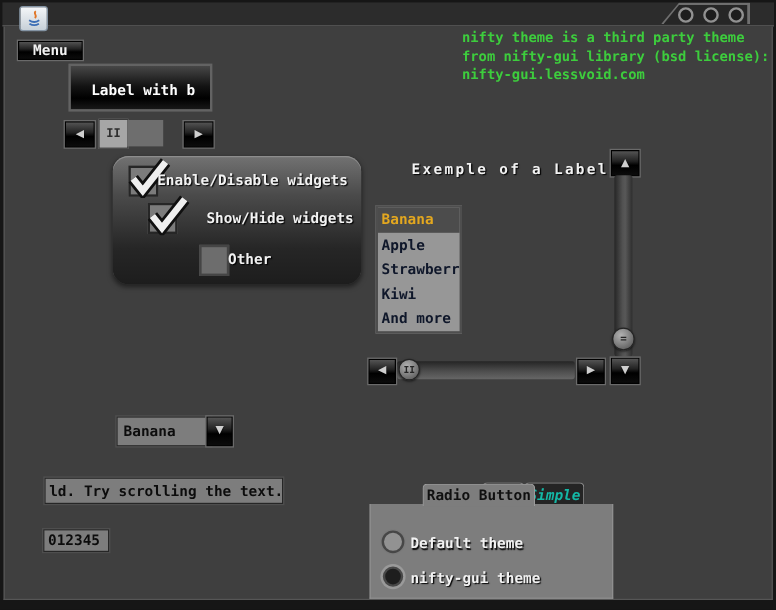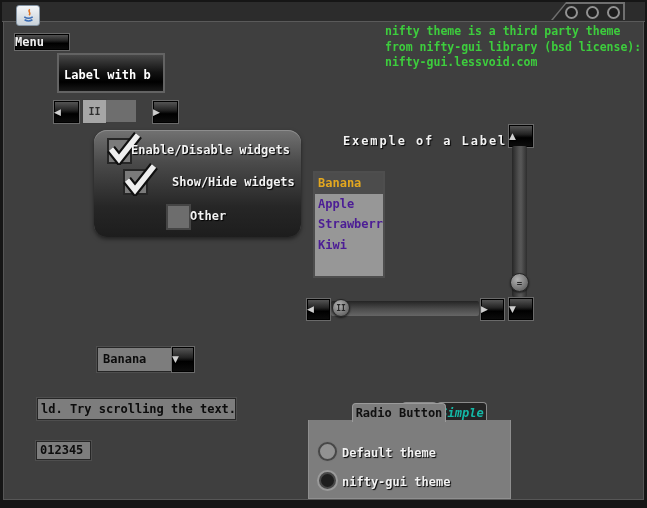--- a/index.html
+++ b/index.html
@@ -16,36 +16,36 @@
               display:flex;align-items:center;justify-content:center;}
   #win-controls{position:absolute;left:551px;top:2px;width:74px;height:18px;background:#6f6f6f;
                 clip-path:polygon(15px 0,100% 0,100% 100%,0 100%);}
   #win-controls-inner{position:absolute;left:2px;top:2px;right:2px;bottom:0;background:#262626;
                 clip-path:polygon(13px 0,100% 0,100% 100%,0 100%);
                 display:flex;align-items:center;justify-content:center;gap:8px;padding-left:8px;}
   .win-circle{width:9px;height:9px;border-radius:50%;background:#1d1d1d;border:2px solid #919191;}
   
   .btn-dark{background:linear-gradient(180deg,#5a5a5a,#232323 42%,#000 58%,#0d0d0d);
             border:1px solid #6a6a6a;box-shadow:inset 0 0 0 1px #000;color:#f2f2f2;
-            display:flex;align-items:center;}
+            display:flex;align-items:center;justify-content:center;}
   .glyph{font-family:"DejaVu Sans",sans-serif;font-size:9px;color:#cfcfcf;text-shadow:0 1px 1px #000;line-height:1;}
   
   .green-line{color:#3dcd3d;font:bold 11.5px "DejaVu Sans Mono",monospace;line-height:15.5px;white-space:nowrap;}
   .white-label{color:#f2f2f2;text-shadow:1px 1px 1px #000;white-space:nowrap;}
   
   #cb-panel{position:absolute;left:94px;top:130px;width:207px;height:107px;border-radius:13px;
             background:linear-gradient(180deg,#727272,#4b4b4b 30%,#262626 72%,#1d1d1d);
             box-shadow:inset 0 1px 0 #8d8d8d,0 2px 4px rgba(0,0,0,.5);}
   .cb-box{position:absolute;width:21px;height:22px;background:#7b7b7b;border:2px solid #262626;}
   .cb-box.off{background:#6d6d6d;border-color:#454545;}
   .check-icon{position:absolute;left:-3px;top:-9px;width:36px;height:34px;pointer-events:none;}
   
   #listbox{position:absolute;left:313px;top:171px;width:68px;height:103px;background:#979797;
            border:2px solid #4e4e4e;display:flex;flex-direction:column;}
-  .list-row{height:20.6px;line-height:20.6px;padding-left:3px;color:#4c1d95;overflow:hidden;white-space:nowrap;}
+  .list-row{height:20.6px;line-height:20.6px;padding-left:3px;color:#0f172a;overflow:hidden;white-space:nowrap;}
   .list-row.selected{background:#4c4c4c;color:#e3a71f;}
   
   .track-v{background:linear-gradient(90deg,#262626,#515151 45%,#585858 60%,#2e2e2e);border-radius:2px;}
   .track-h{background:linear-gradient(180deg,#242424,#4d4d4d 55%,#666);border-radius:2px;}
   .knob{border-radius:50%;border:1px solid #242424;
         background:radial-gradient(circle at 38% 32%,#b2b2b2,#828282 48%,#555 92%);
         box-shadow:0 1px 2px rgba(0,0,0,.6);display:flex;align-items:center;justify-content:center;
         color:#262626;font:bold 9px "DejaVu Sans Mono",monospace;}
   
   .field{background:#7d7d7d;border:1px solid #262626;box-shadow:0 0 0 1px #4e4e4e;
@@ -88,21 +88,21 @@
   </div>
 
   <div style="position:absolute;left:385px;top:24px;">
     <div class="green-line">nifty theme is a third party theme</div>
     <div class="green-line">from nifty-gui library (bsd license):</div>
     <div class="green-line">nifty-gui.lessvoid.com</div>
   </div>
 
   <div class="mono" style="position:absolute;left:57px;top:53px;width:99px;height:36px;
        border:2px solid #636363;background:linear-gradient(180deg,#474747,#121212 48%,#000 75%,#181818);
-       color:#fff;line-height:40px;padding-left:5px;overflow:hidden;white-space:nowrap;">
+       color:#fff;line-height:40px;padding-left:17px;overflow:hidden;white-space:nowrap;">
     <span>Label with b</span>
   </div>
 
   <div class="btn-dark" style="position:absolute;left:53px;top:100px;width:25px;height:22px;">
     <span class="glyph">◀</span>
   </div>
   <div class="mono" style="position:absolute;left:82px;top:99px;width:23px;height:23px;background:#a6a6a6;
        border:1px solid #3c3c3c;display:flex;align-items:center;justify-content:center;
        color:#2e2e2e;font-size:10px;">
     <span>II</span>
@@ -133,20 +133,21 @@
     <div class="mono white-label" style="position:absolute;left:96px;top:79px;">Other</div>
   </div>
 
   <div class="mono white-label" style="position:absolute;left:343px;top:134px;letter-spacing:1.9px;">Exemple of a Label</div>
 
   <div id="listbox">
     <div class="list-row mono selected">Banana</div>
     <div class="list-row mono">Apple</div>
     <div class="list-row mono">Strawberry</div>
     <div class="list-row mono">Kiwi</div>
+    <div class="list-row mono">And more</div>
   </div>
 
   <div class="btn-dark" style="position:absolute;left:508px;top:124px;width:24px;height:22px;">
     <span class="glyph">▲</span>
   </div>
   <div class="track-v" style="position:absolute;left:512px;top:146px;width:15px;height:151px;"></div>
   <div class="knob" style="position:absolute;left:510px;top:273px;width:17px;height:17px;">
     <span>=</span>
   </div>
   <div class="btn-dark" style="position:absolute;left:508px;top:297px;width:24px;height:22px;">

